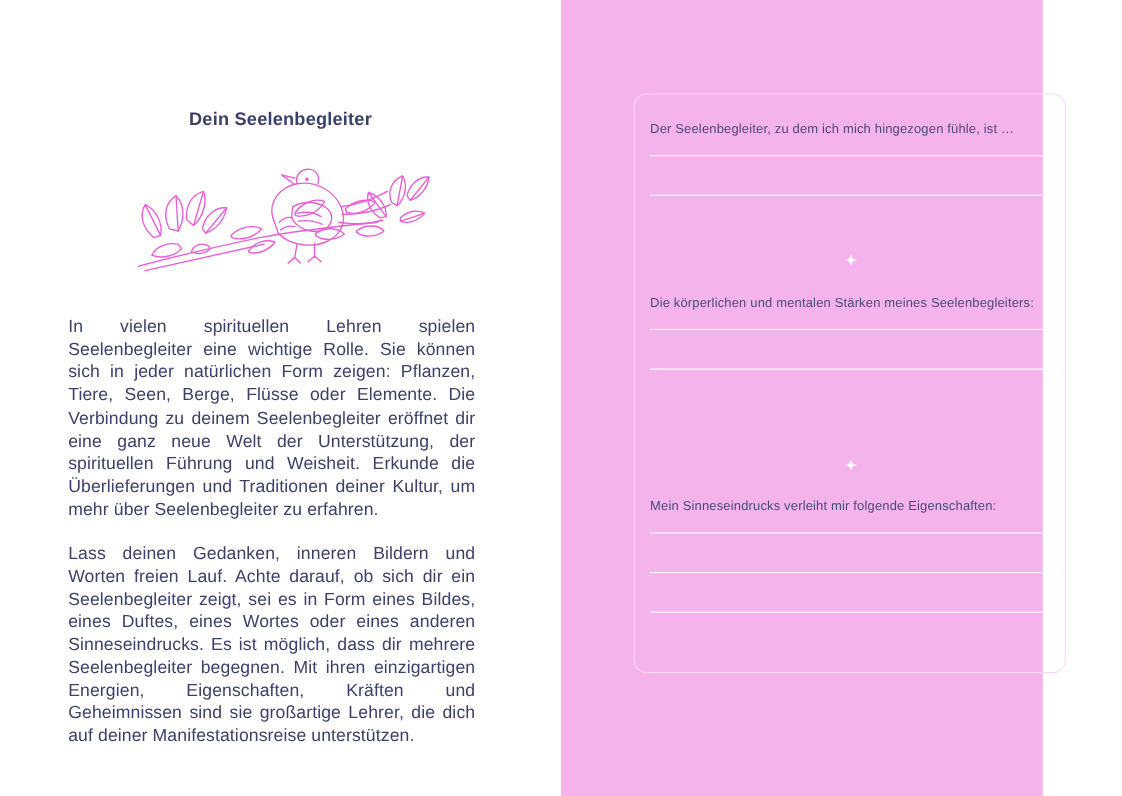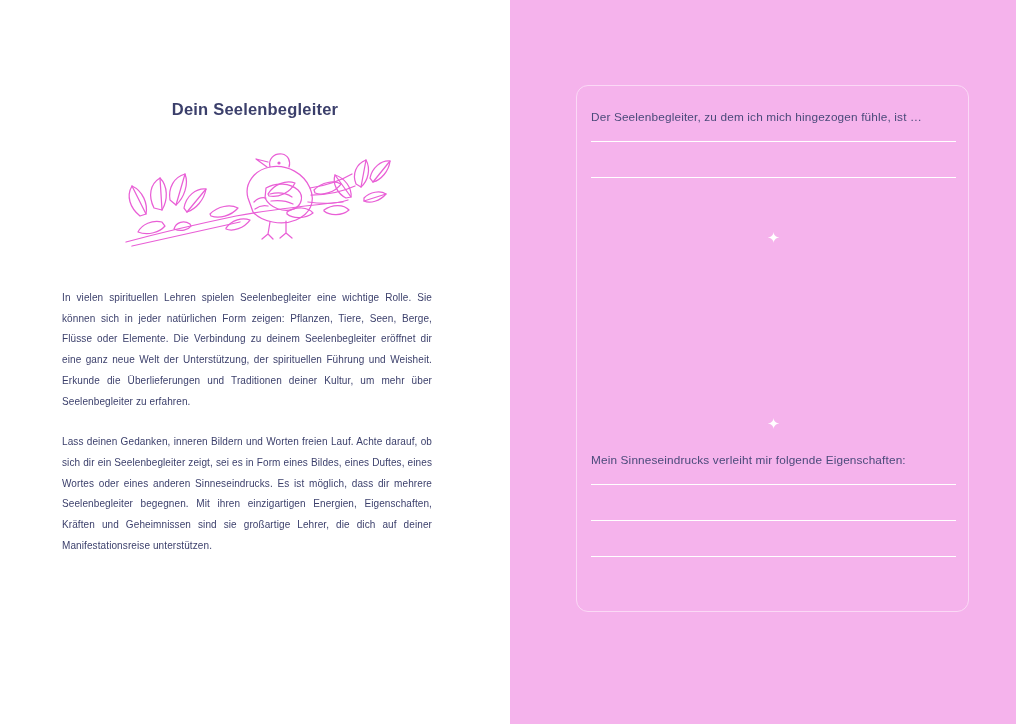--- a/index.html
+++ b/index.html
@@ -21,21 +21,21 @@
   }
   .page-left {
     position: relative;
     width: 510px;
     height: 724px;
     background: #ffffff;
     box-sizing: border-box;
   }
   .page-right {
     position: relative;
-    width: 506px;
+    width: 438px;
     height: 724px;
     background: #f5b3ec;
     box-sizing: border-box;
   }
 
   
   .left-title {
     position: absolute;
     top: 100px;
     left: 0;
@@ -52,21 +52,21 @@
     left: 118px;
     width: 275px;
     height: 115px;
   }
   .body-copy {
     position: absolute;
     left: 62px;
     top: 288px;
     width: 370px;
     color: #3b3f6b;
-    font-size: 10px;
+    font-size: 16px;
     line-height: 20.7px;
     text-align: justify;
     letter-spacing: 0.1px;
   }
   .body-copy p {
     margin: 0 0 20px 0;
   }
   .body-copy p:last-child {
     margin-bottom: 0;
   }
@@ -202,20 +202,27 @@
       <div class="block" id="block1">
         <p class="prompt">Der Seelenbegleiter, zu dem ich mich hingezogen fühle, ist …</p>
         <div class="rules">
           <div class="rule"></div>
           <div class="rule"></div>
         </div>
       </div>
 
       <div class="divider-star" id="star1">✦</div>
 
+      <div class="block" id="block2">
+        <p class="prompt">Die körperlichen und mentalen Stärken meines Seelenbegleiters:</p>
+        <div class="rules">
+          <div class="rule"></div>
+          <div class="rule"></div>
+        </div>
+      </div>
 
       <div class="divider-star" id="star2">✦</div>
 
       <div class="block" id="block3">
         <p class="prompt">Mein Sinneseindrucks verleiht mir folgende Eigenschaften:</p>
         <div class="rules">
           <div class="rule"></div>
           <div class="rule"></div>
           <div class="rule"></div>
         </div>

